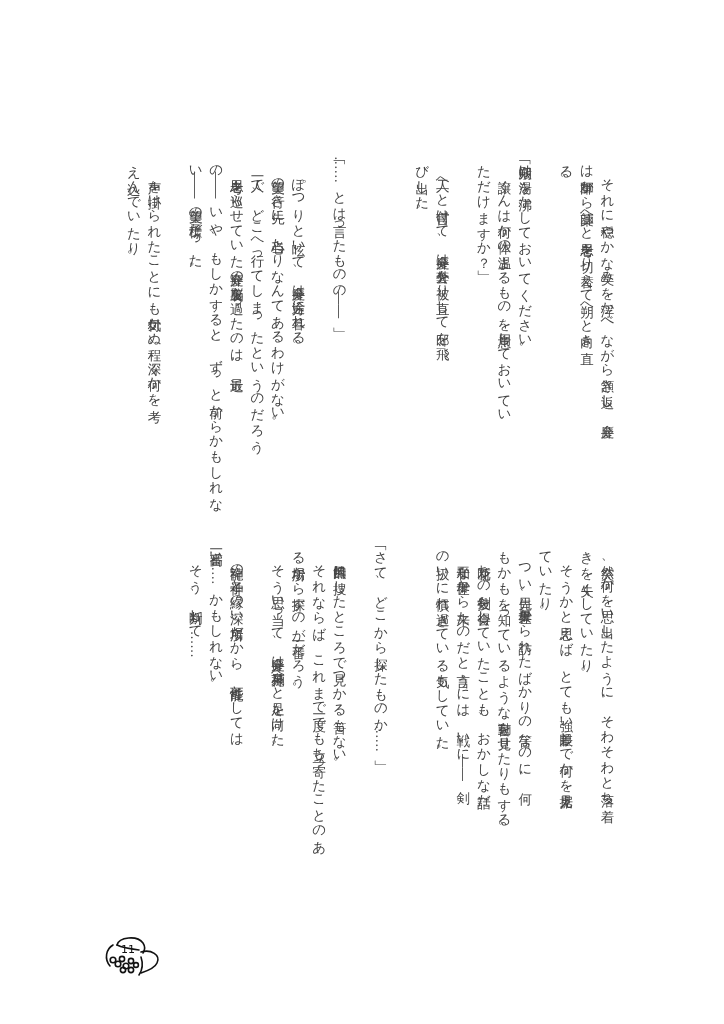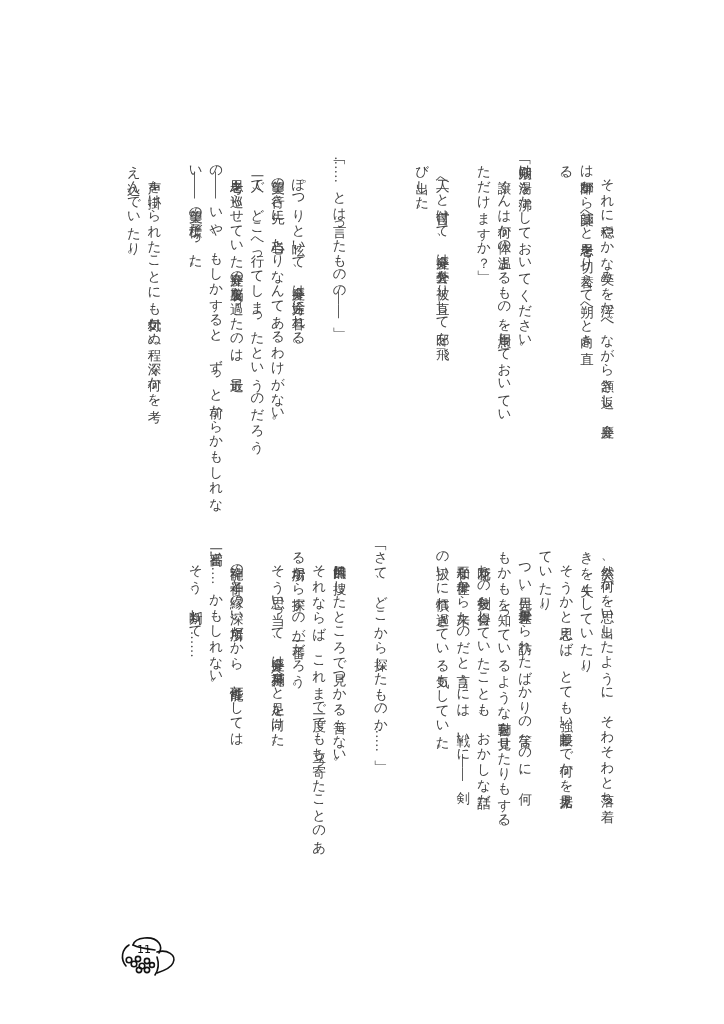--- a/index.html
+++ b/index.html
@@ -19,21 +19,21 @@
   }
   .upper { right: 106px; top: 156px; }
   .lower { right: 106px; top: 542px; }
   .line {
     display: block;
     width: 20.6px;
     height: 326px;
     overflow: visible;
   }
   .page-mark {
-    position: absolute; left: 117px; top: 933px; width: 62px; height: 48px;
+    position: absolute; left: 101px; top: 933px; width: 62px; height: 48px;
   }
   .page-mark svg { display: block; }
 </style>
 </head>
 <body>
 
 <div class="text-block upper">
   <div class="line">　それに穏やかな笑みを浮かべながら頷き返し、弁慶</div>
   <div class="line">は軍師から薬師へと思考を切り替えて朔へと向き直</div>
   <div class="line">る。</div>

